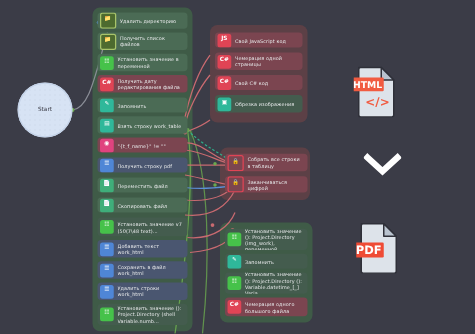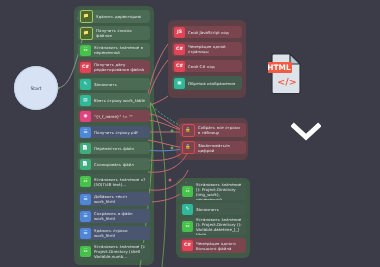--- a/index.html
+++ b/index.html
@@ -238,30 +238,38 @@
   <div class="node d" style="left:180px;top:218px;width:66px;height:17px;">
     <span class="ic lime">☷</span>
     <span class="lbl">Установить значение (): Project.Directory (): Variable.datetime_[_] Varia...</span>
   </div>
 
   <div class="node r" style="left:180px;top:238px;width:66px;height:15px;">
     <span class="ic crimson">C#</span>
     <span class="lbl">Чемерация одного большого файла</span>
   </div>
 
-  <div class="fileicon" style="left:268px;top:52px;width:34px;height:42px;">
+  <div class="fileicon" style="left:283px;top:52px;width:34px;height:42px;">
     <svg viewBox="0 0 34 42" width="34" height="42">
       <path d="M4 2 h18 l10 10 v28 a1.5 1.5 0 0 1 -1.5 1.5 h-25 a1.5 1.5 0 0 1 -1.5 -1.5 v-36.5 a1.5 1.5 0 0 1 1.5 -1.5 z" fill="#dde3ea" stroke="#2f3039" stroke-width="1.2" stroke-linejoin="round"></path>
       <path d="M22 2 l10 10 h-10 z" fill="#b9c3cf" stroke="#2f3039" stroke-width="1.2" stroke-linejoin="round"></path>
       <rect x="-2" y="10" width="26" height="11" rx="1" fill="#f15b41"></rect>
       <text x="11" y="18.4" font-family="DejaVu Sans, sans-serif" font-size="7.4" font-weight="bold" fill="#ffffff" text-anchor="middle">HTML</text>
       <text x="19" y="33" font-family="DejaVu Sans, sans-serif" font-size="9.5" font-weight="bold" fill="#f15b41" text-anchor="middle">&lt;/&gt;</text>
     </svg>
   </div>
 
   <div class="chev" style="left:291px;top:122px;width:30px;height:20px;">
     <svg viewBox="0 0 30 20" width="30" height="20">
       <path d="M3 4 L15 15 L27 4" stroke="#ffffff" stroke-width="5" fill="none" stroke-linecap="square" stroke-linejoin="miter"></path>
     </svg>
   </div>
 
+  <div class="fileicon" style="left:285px;top:177px;width:34px;height:42px;">
+    <svg viewBox="0 0 34 42" width="34" height="42">
+      <path d="M4 2 h18 l10 10 v28 a1.5 1.5 0 0 1 -1.5 1.5 h-25 a1.5 1.5 0 0 1 -1.5 -1.5 v-36.5 a1.5 1.5 0 0 1 1.5 -1.5 z" fill="#dde3ea" stroke="#2f3039" stroke-width="1.2" stroke-linejoin="round"></path>
+      <path d="M22 2 l10 10 h-10 z" fill="#b9c3cf" stroke="#2f3039" stroke-width="1.2" stroke-linejoin="round"></path>
+      <rect x="-2" y="17" width="24" height="12" rx="1" fill="#ef4b35"></rect>
+      <text x="10" y="26.3" font-family="DejaVu Sans, sans-serif" font-size="9.2" font-weight="bold" fill="#ffffff" text-anchor="middle">PDF</text>
+    </svg>
+  </div>
 
 </div>
 
 </body></html>

